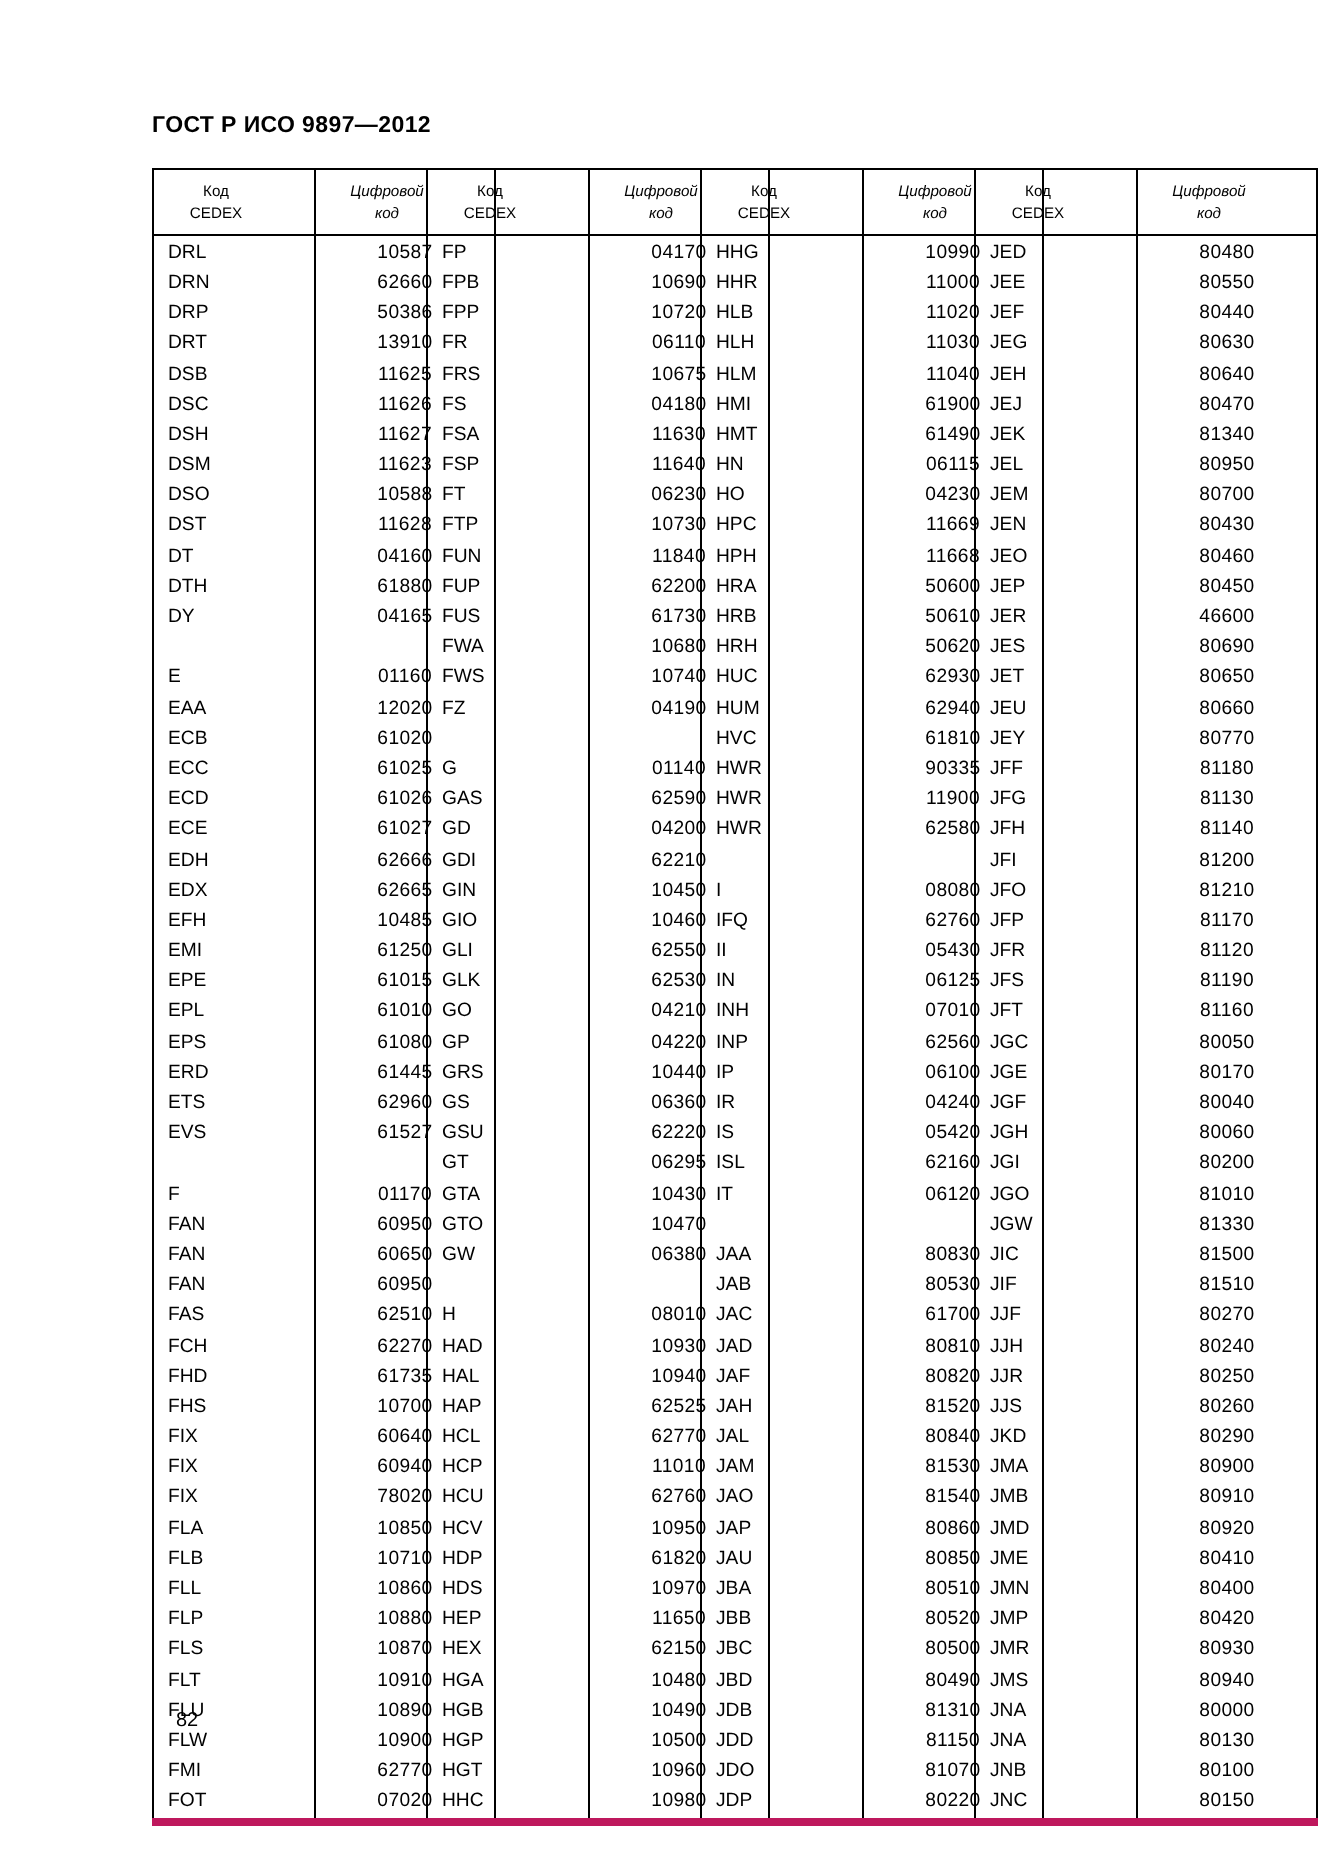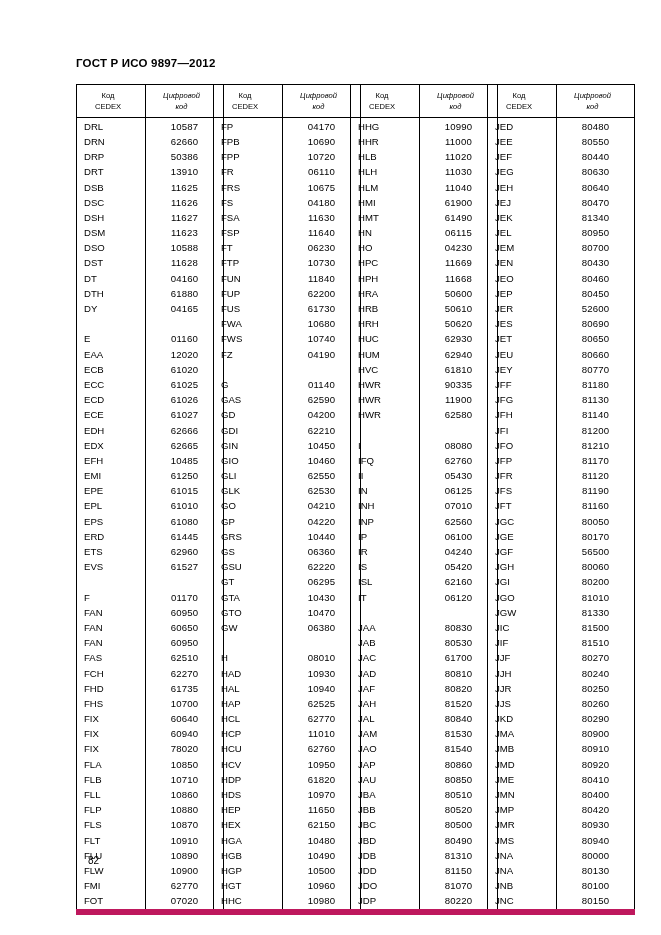--- a/index.html
+++ b/index.html
@@ -64,39 +64,39 @@
     border: 1px solid #000000;
     padding: 0;
     margin: 0;
     line-height: 1;
   }
 
   table.codetable thead th {
     font-weight: normal;
     font-size: 7.6px;
     text-align: center;
-    padding: 5px 8px 5px 2px;
+    padding: 5px 20px 5px 2px;
     vertical-align: middle;
     line-height: 1.45;
     border-bottom: 1.6px solid #000000;
   }
   table.codetable thead th .hline { display: block; }
 
   
   table.codetable tbody td {
     border-top: none;
     border-bottom: none;
     height: 15.2px;
     font-size: 9.6px;
     vertical-align: middle;
     padding: 0 7px;
     white-space: nowrap;
   }
   table.codetable tbody tr:last-child td {
-    border-bottom: 6px solid #be185d;
+    border-bottom: 4px solid #be185d;
   }
   table.codetable tbody tr:first-child td {
     padding-top: 1px;
   }
 
   td.c-code {
     width: 58px;
     text-align: left;
     border-left: 1px solid #000000;
     border-right: 1px solid #000000;
@@ -867,21 +867,21 @@
             <tr>
               <td class="c-code">JEO</td>
               <td class="c-num">80460</td>
             </tr>
             <tr>
               <td class="c-code">JEP</td>
               <td class="c-num">80450</td>
             </tr>
             <tr>
               <td class="c-code">JER</td>
-              <td class="c-num">52600</td>
+              <td class="c-num">46600</td>
             </tr>
             <tr>
               <td class="c-code">JES</td>
               <td class="c-num">80690</td>
             </tr>
             <tr>
               <td class="c-code">JET</td>
               <td class="c-num">80650</td>
             </tr>
             <tr>
@@ -931,21 +931,21 @@
             <tr>
               <td class="c-code">JGC</td>
               <td class="c-num">80050</td>
             </tr>
             <tr>
               <td class="c-code">JGE</td>
               <td class="c-num">80170</td>
             </tr>
             <tr>
               <td class="c-code">JGF</td>
-              <td class="c-num">56500</td>
+              <td class="c-num">80040</td>
             </tr>
             <tr>
               <td class="c-code">JGH</td>
               <td class="c-num">80060</td>
             </tr>
             <tr>
               <td class="c-code">JGI</td>
               <td class="c-num">80200</td>
             </tr>
             <tr>

